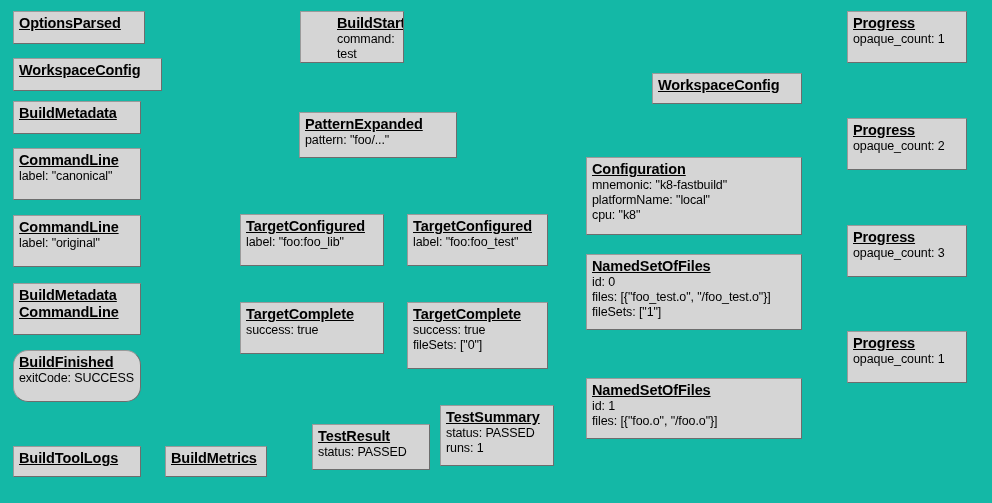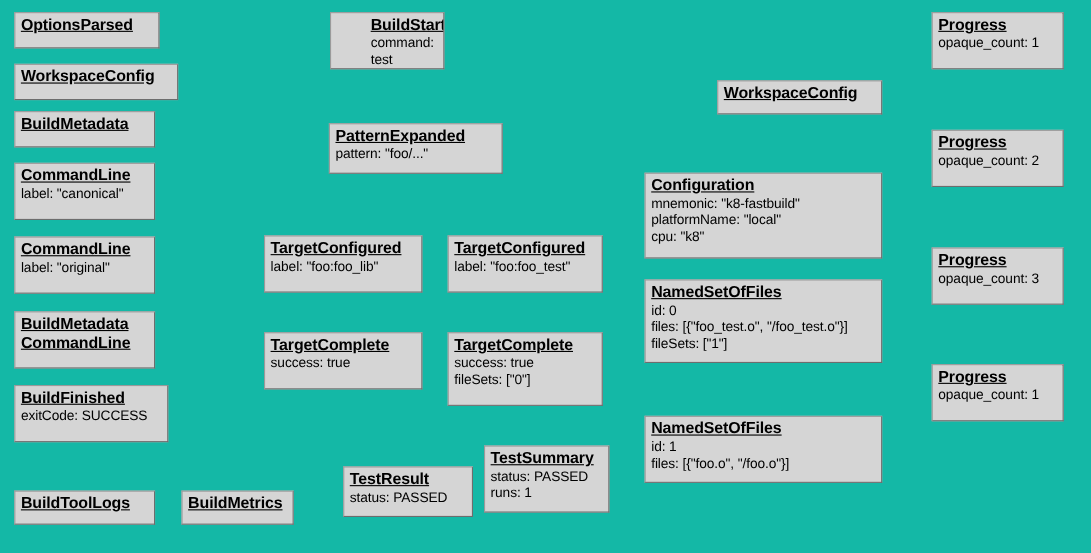--- a/index.html
+++ b/index.html
@@ -129,21 +129,21 @@
     </div>
     <div class="node" style="left: 407px; top: 302px; width: 141px; height: 67px;">
       <div class="node-title">TargetComplete</div>
       <div class="node-fields">success: true
 fileSets: ["0"]</div>
     </div>
     <div class="node" style="left: 847px; top: 331px; width: 120px; height: 52px;">
       <div class="node-title">Progress</div>
       <div class="node-fields">opaque_count: 1</div>
     </div>
-    <div class="node" style="left: 13px; top: 350px; width: 140px; height: 52px;">
+    <div class="node" style="left: 13px; top: 350px; width: 128px; height: 52px; border-radius: 15px;">
       <div class="node-title">BuildFinished</div>
       <div class="node-fields">exitCode: SUCCESS</div>
     </div>
     <div class="node" style="left: 586px; top: 378px; width: 216px; height: 61px;">
       <div class="node-title">NamedSetOfFiles</div>
       <div class="node-fields">id: 1
 files: [{"foo.o", "/foo.o"}]</div>
     </div>
     <div class="node" style="left: 440px; top: 405px; width: 114px; height: 61px;">
       <div class="node-title">TestSummary</div>

